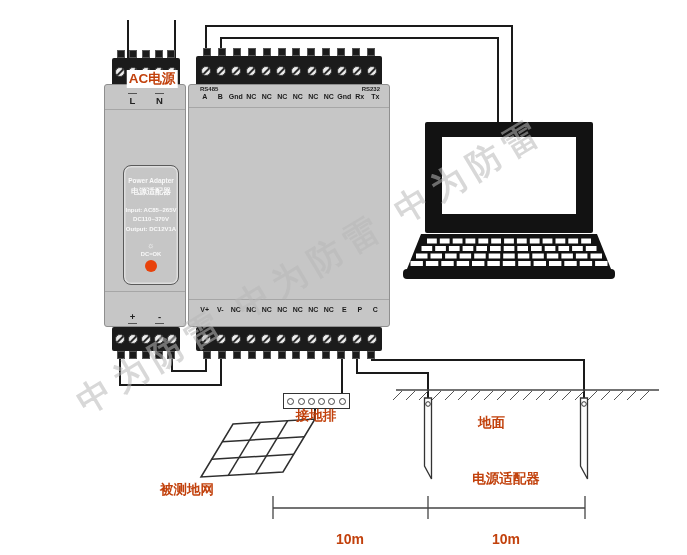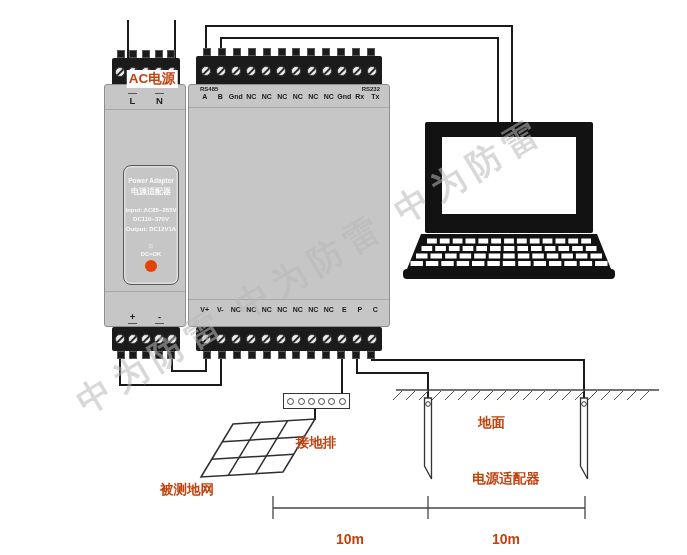--- a/index.html
+++ b/index.html
@@ -359,21 +359,21 @@
       <span class="foot"></span>
       <span class="foot"></span>
       <span class="foot"></span>
       <span class="foot"></span>
       <span class="foot"></span>
       <span class="foot"></span>
       <span class="foot"></span>
       <span class="foot"></span>
     </div>
 
-  <div class="lbl cn ctr" style="left:316px;top:390px;font-family:Liberation Mono, monospace;">接地排</div>
+  <div class="lbl cn ctr" style="left:316px;top:363px;font-family:Liberation Mono, monospace;">接地排</div>
   <div class="busbar">
       <span class="hole"></span>
       <span class="hole"></span>
       <span class="hole"></span>
       <span class="hole"></span>
       <span class="hole"></span>
       <span class="hole"></span>
     </div>
 
   <div class="lbl cn" style="left:160px;top:437px;">被测地网</div>

